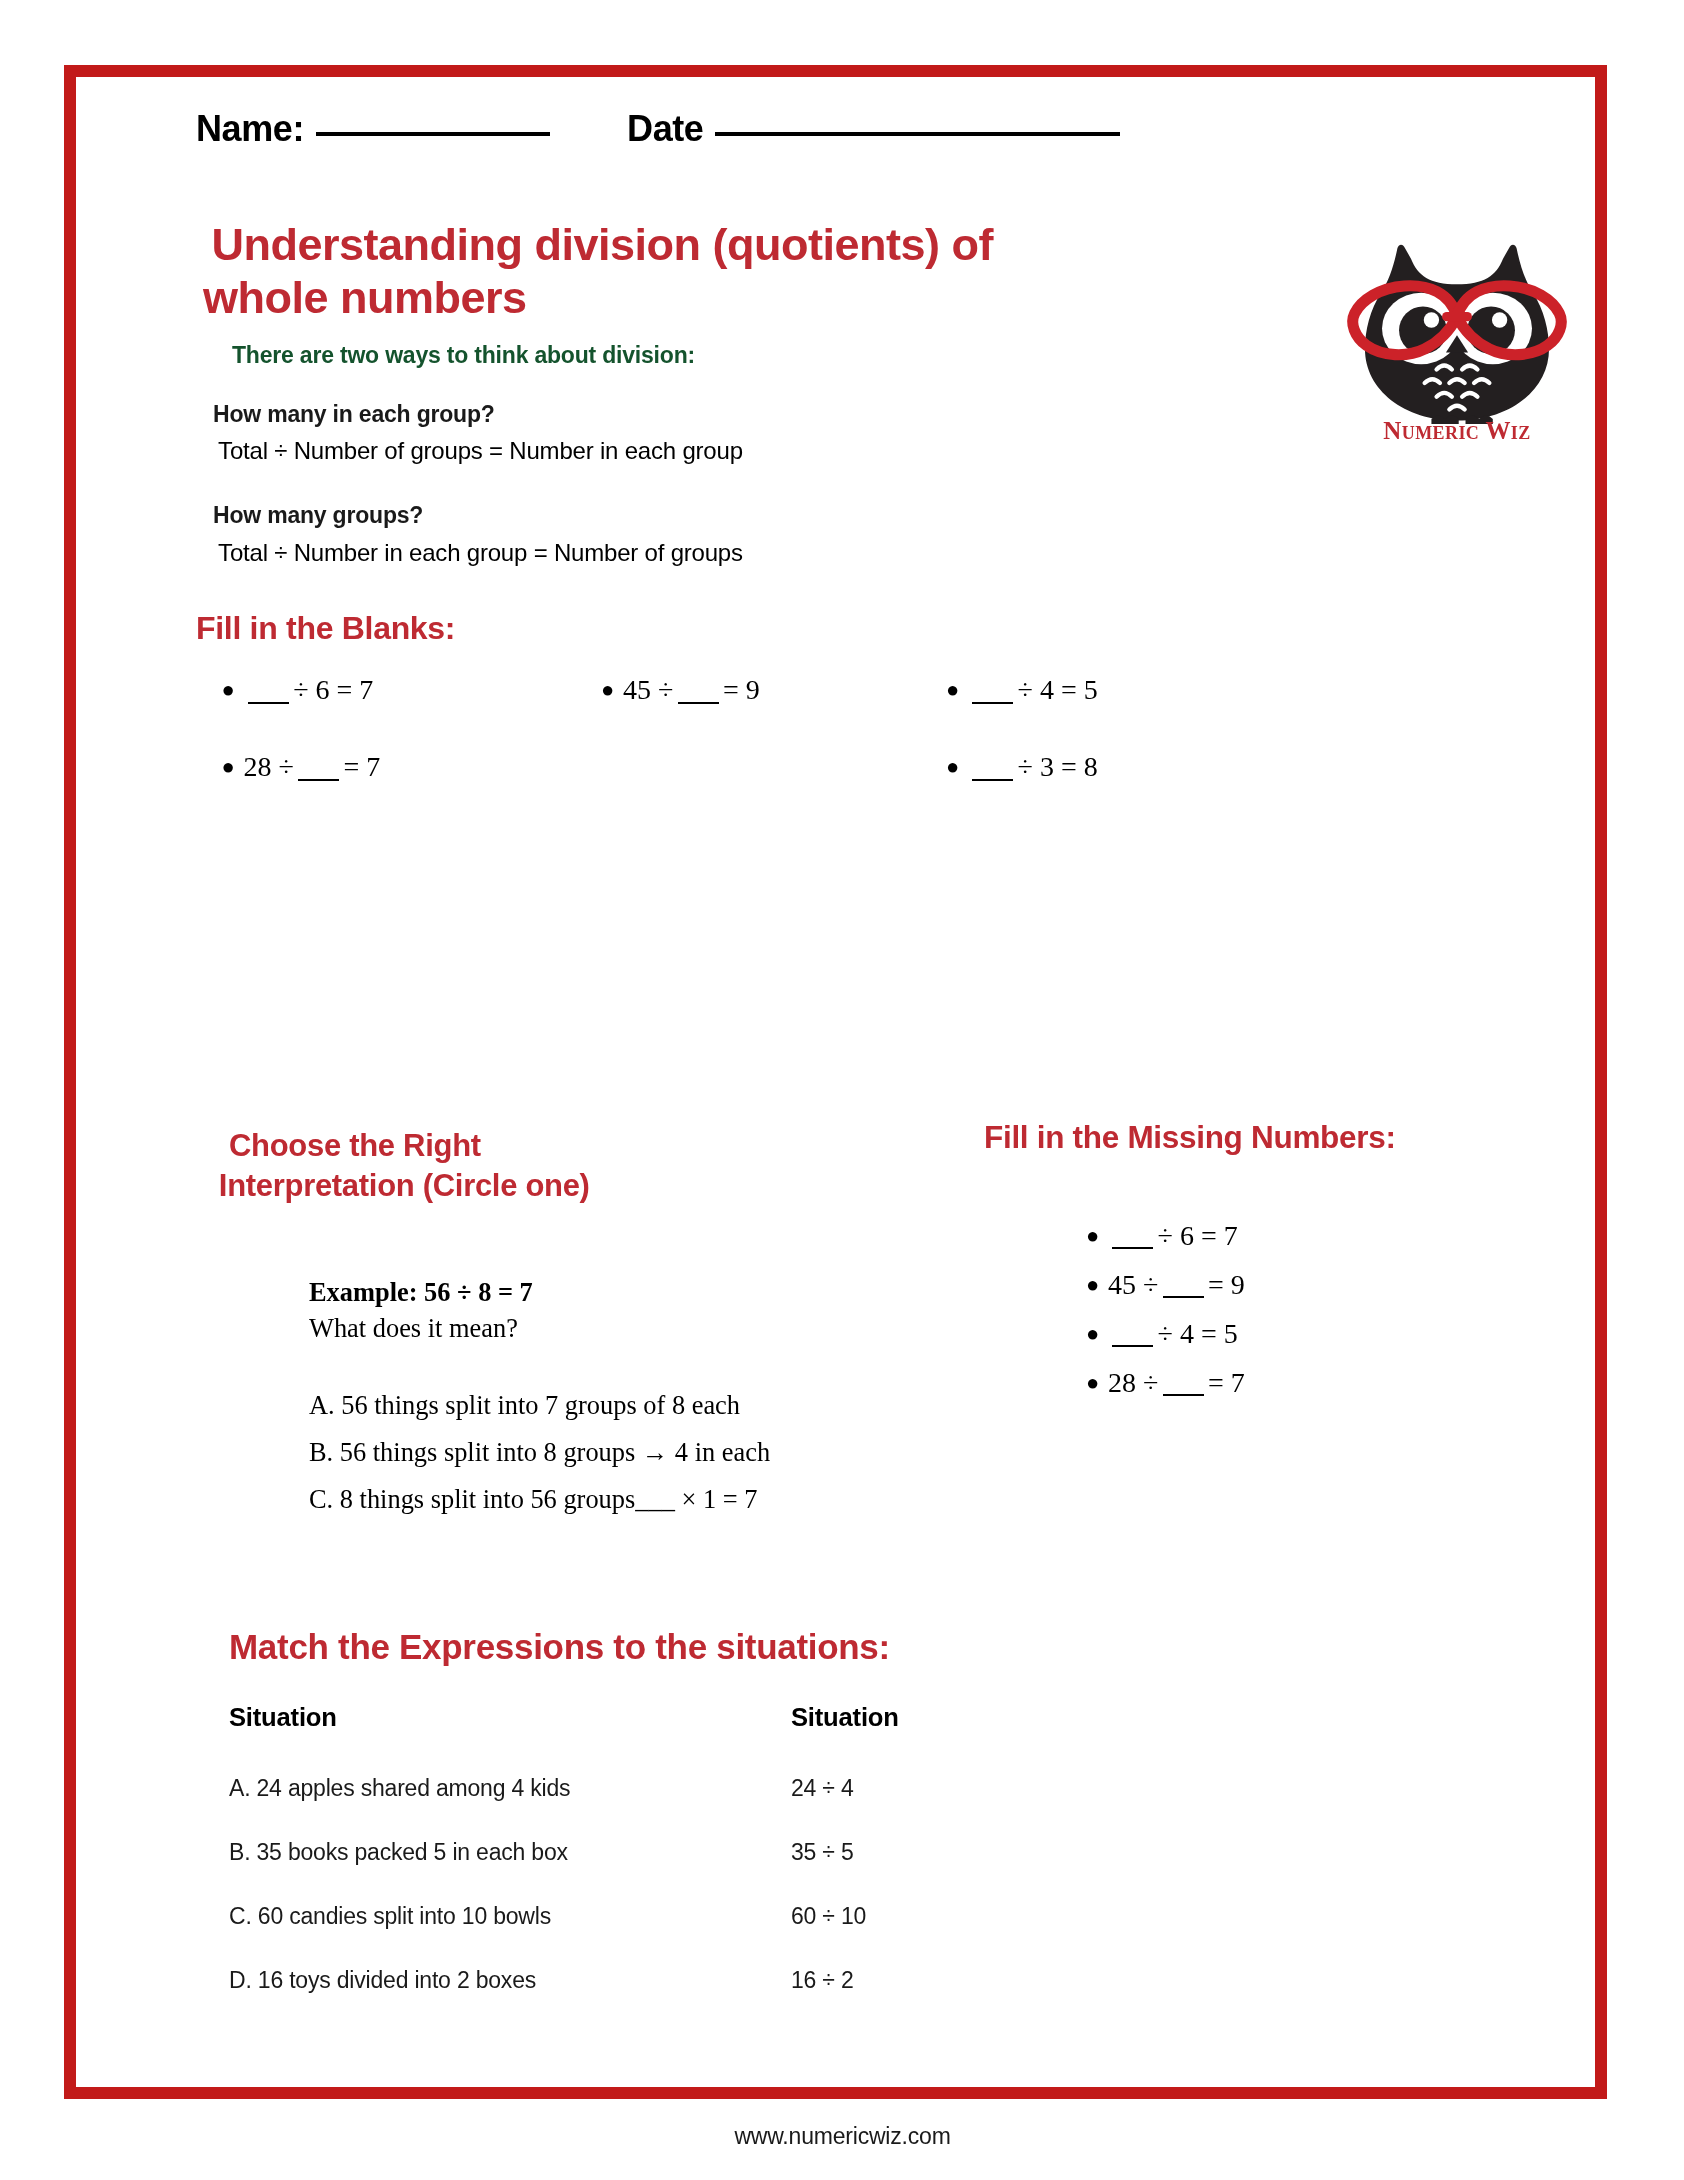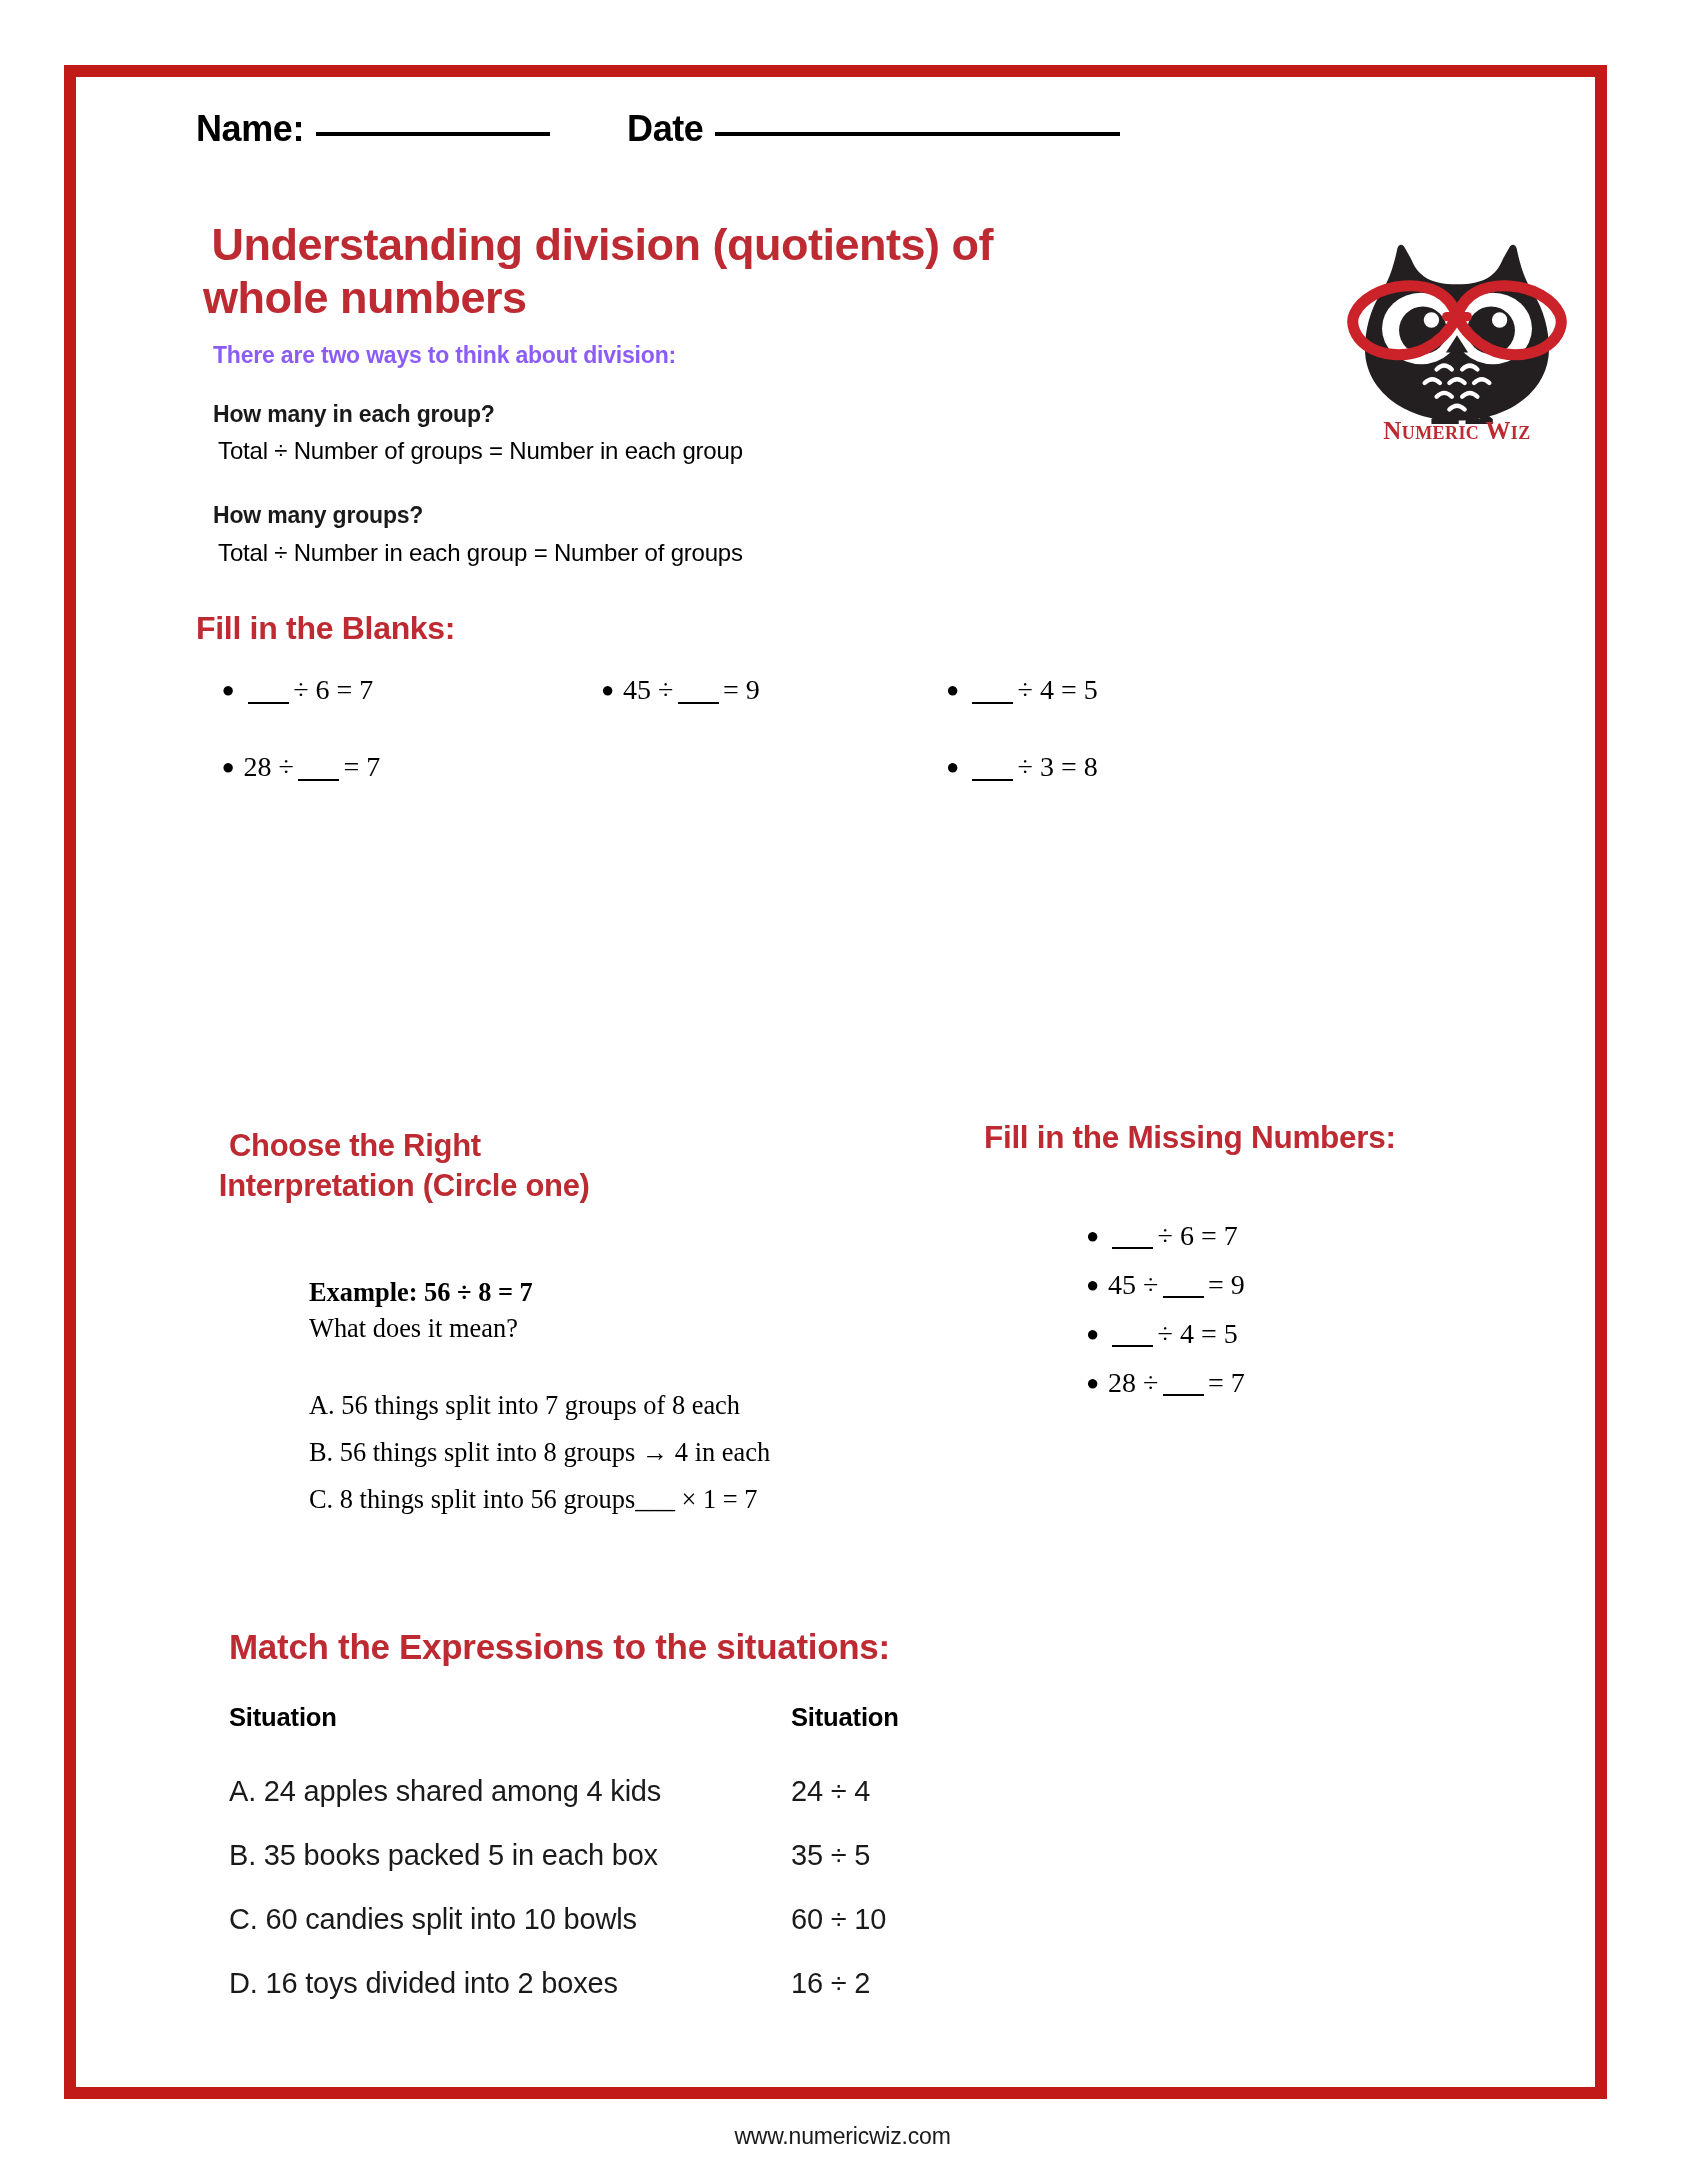--- a/index.html
+++ b/index.html
@@ -113,23 +113,24 @@
   .intro {
     position: absolute;
     left: 136px;
     top: 264px;
     width: 1005px;
   }
   .intro-lead {
     font-family: "Liberation Sans", sans-serif;
     font-weight: bold;
     font-size: 23px;
-    color: #8b5cf6;
+    color: #14532d;
     margin-bottom: 32px;
     letter-spacing: -0.2px;
+    margin-left: 19px;
   }
   .intro-q {
     font-family: "Liberation Sans", sans-serif;
     font-weight: bold;
     font-size: 23px;
     color: #1a1a1a;
     letter-spacing: -0.2px;
   }
   .intro-f {
     font-family: "Liberation Sans", sans-serif;
@@ -280,21 +281,21 @@
     font-family: "Liberation Sans", sans-serif;
     font-weight: bold;
     font-size: 25.6px;
     color: #000000;
     letter-spacing: -0.2px;
     margin-bottom: 43px;
   }
   .mte-row {
     display: flex;
     font-family: "Liberation Sans", sans-serif;
-    font-size: 29px;
+    font-size: 23px;
     color: #1a1a1a;
     height: 64px;
     letter-spacing: -0.2px;
   }
   .mte-c1 { width: 562px; }
   .mte-c2 { width: 341px; }
 
   
   .footer {
     position: absolute;

